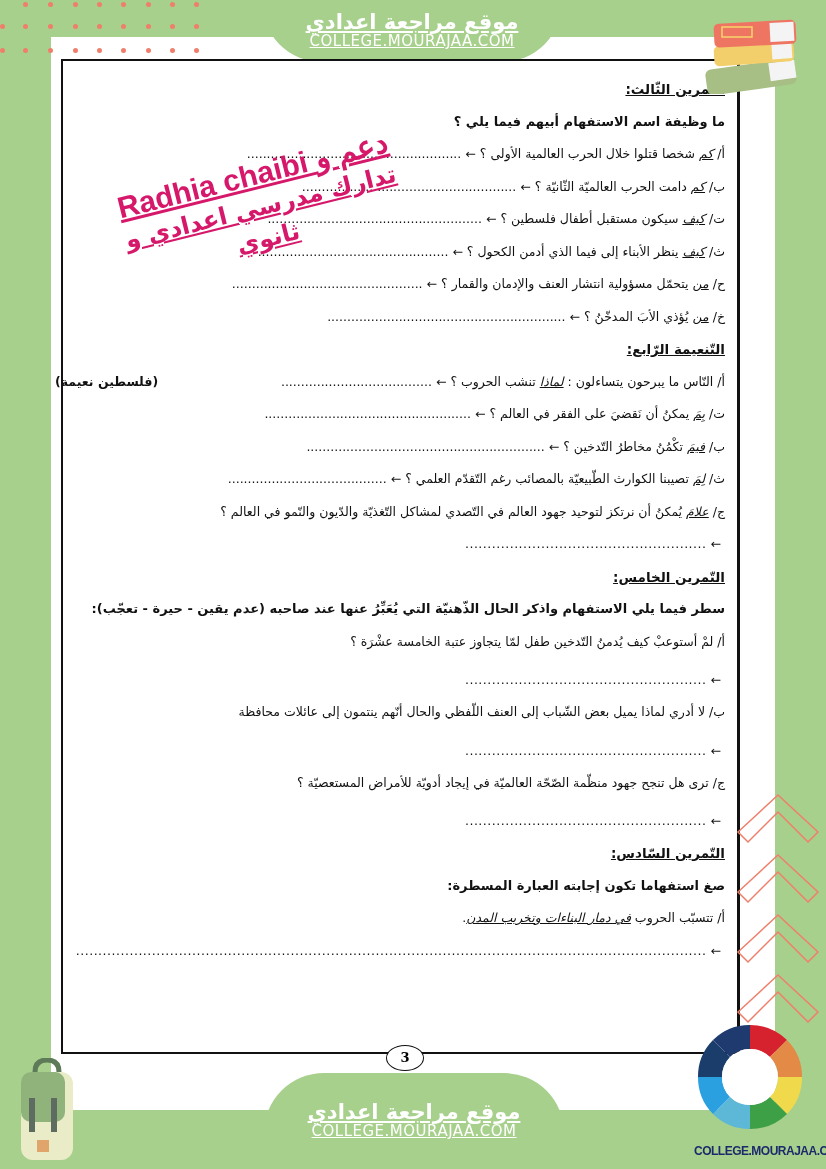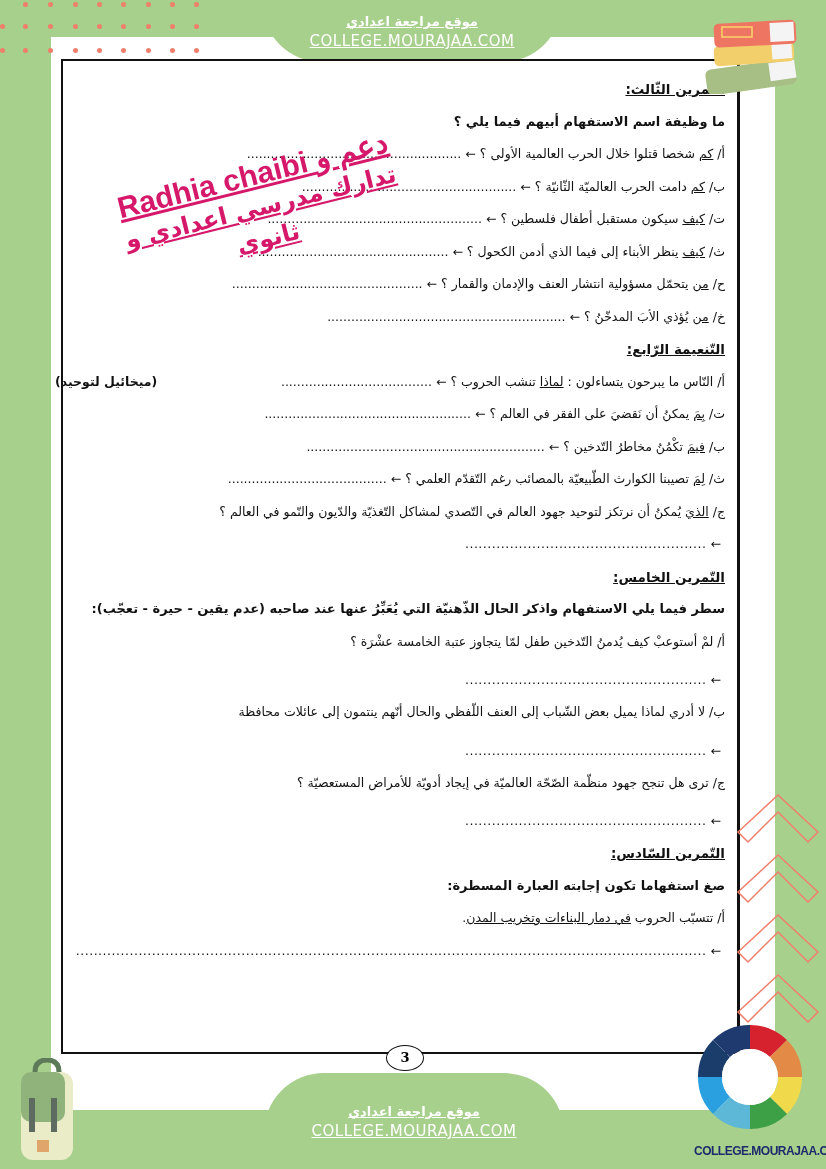--- a/index.html
+++ b/index.html
@@ -19,42 +19,42 @@
     background:#a8d08d; border-radius:0 0 60px 60px;
     display:flex; flex-direction:column; align-items:center; justify-content:center;
     color:#fff; text-decoration:underline;
   }
   .tab-bottom {
     position:absolute; left:264px; top:1073px; width:300px; height:96px;
     background:#a8d08d; border-radius:60px 60px 0 0;
     display:flex; flex-direction:column; align-items:center; justify-content:center;
     color:#fff; text-decoration:underline;
   }
-  .tab-ar { font-size:13px; font-weight:bold; line-height:20px; direction:rtl; }
+  .tab-ar { font-size:21px; font-weight:bold; line-height:20px; direction:rtl; }
   .tab-en { font-size:15px; line-height:18px; letter-spacing:0.5px; }
   .dots { position:absolute; left:0; top:0; width:200px; height:52px; }
   .dots span {
     position:absolute; width:5px; height:5px; border-radius:50%; background:#ef7f6a;
   }
 
   
   .page {
     position:absolute; left:61px; top:59px; width:674px; height:991px;
     border:2px solid #111; border-right-width:3px; background:#fff;
   }
   .content {
     position:absolute; right:12px; top:12px; width:650px;
     direction:rtl; text-align:right; color:#111;
     font-family:"DejaVu Sans", sans-serif; font-size:12.5px;
   }
   .line { height:32.5px; line-height:32.5px; white-space:nowrap; position:relative; }
   .h { font-weight:bold; text-decoration:underline; font-size:13.5px; }
   .instr { font-weight:bold; font-size:13px; }
   .dotsfill { letter-spacing:0.5px; }
-  .u { text-decoration:underline; }
+  .u { text-decoration:underline;font-style:italic; }
   .arrow { padding:0 4px; }
   .author { position:absolute; left:-20px; font-weight:bold; }
 
   .pagenum {
     position:absolute; left:323px; top:984px; width:36px; height:24px;
     border:1.5px solid #111; border-radius:50%; background:#fff;
     text-align:center; line-height:24px; font-weight:bold; font-size:13px;
     font-family:"DejaVu Serif", serif;
   }
 
@@ -127,25 +127,25 @@
     <div class="line h">التّمرين الثّالث:</div>
     <div class="line instr">ما وظيفة اسم الاستفهام أبيهم فيما يلي ؟</div>
     <div class="line"><span>أ/ </span><span class="u">كم</span><span> شخصا قتلوا خلال الحرب العالمية الأولى ؟</span><span class="arrow">←</span><span class="dotsfill">......................................................</span></div>
     <div class="line"><span>ب/ </span><span class="u">كم</span><span> دامت الحرب العالميّة الثّانيّة ؟</span><span class="arrow">←</span><span class="dotsfill">......................................................</span></div>
     <div class="line"><span>ت/ </span><span class="u">كيف</span><span> سيكون مستقبل أطفال فلسطين ؟</span><span class="arrow">←</span><span class="dotsfill">......................................................</span></div>
     <div class="line"><span>ث/ </span><span class="u">كيف</span><span> ينظر الأبناء إلى فيما الذي أدمن الكحول ؟</span><span class="arrow">←</span><span class="dotsfill">................................................</span></div>
     <div class="line"><span>ح/ </span><span class="u">من</span><span> يتحمّل مسؤولية انتشار العنف والإدمان والقمار ؟</span><span class="arrow">←</span><span class="dotsfill">................................................</span></div>
     <div class="line"><span>خ/ </span><span class="u">من</span><span> يُؤذي الأبَ المدخّنُ ؟</span><span class="arrow">←</span><span class="dotsfill">............................................................</span></div>
 
     <div class="line h">التّنعيمة الرّابع:</div>
-    <div class="line"><span>أ/ النّاس ما يبرحون يتساءلون : </span><span class="u">لماذا</span><span> تنشب الحروب ؟</span><span class="arrow">←</span><span class="dotsfill">......................................</span><span class="author">(ميخائيل لتوحيد)</span></div>
+    <div class="line"><span>أ/ النّاس ما يبرحون يتساءلون : </span><span class="u">لماذا</span><span> تنشب الحروب ؟</span><span class="arrow">←</span><span class="dotsfill">......................................</span><span class="author">(فلسطين نعيمة)</span></div>
     <div class="line"><span>ت/ </span><span class="u">بِمَ</span><span> يمكنُ أن نَقضيَ على الفقر في العالم ؟</span><span class="arrow">←</span><span class="dotsfill">....................................................</span></div>
     <div class="line"><span>ب/ </span><span class="u">فيمَ</span><span> تكْمُنُ مخاطرُ التّدخين ؟</span><span class="arrow">←</span><span class="dotsfill">............................................................</span></div>
     <div class="line"><span>ث/ </span><span class="u">لِمَ</span><span> تصيبنا الكوارث الطّبيعيّة بالمصائب رغم التّقدّم العلمي ؟</span><span class="arrow">←</span><span class="dotsfill">........................................</span></div>
-    <div class="line"><span>ج/ </span><span class="u">الذيَ</span><span> يُمكنُ أن نرتكز لتوحيد جهود العالم في التّصدي لمشاكل التّغذيّة والدّيون والنّمو في العالم ؟</span></div>
+    <div class="line"><span>ج/ </span><span class="u">علامَ</span><span> يُمكنُ أن نرتكز لتوحيد جهود العالم في التّصدي لمشاكل التّغذيّة والدّيون والنّمو في العالم ؟</span></div>
     <div class="line"><span class="arrow">←</span><span class="dotsfill">......................................................</span></div>
 
     <div class="line h">التّمرين الخامس:</div>
     <div class="line instr">سطر فيما يلي الاستفهام واذكر الحال الذّهنيّة التي يُعَبِّرُ عنها عند صاحبه (عدم يقين  - حيرة - تعجّب):</div>
     <div class="line">أ/ لمْ أستوعبْ كيف يُدمنُ التّدخين طفل لمّا يتجاوز  عتبة الخامسة عشْرَة ؟</div>
     <div class="line" style="height:38px;line-height:44px"><span class="arrow">←</span><span class="dotsfill">......................................................</span></div>
     <div class="line">ب/ لا أدري لماذا يميل بعض الشّباب إلى العنف اللّفظي والحال أنّهم ينتمون إلى عائلات محافظة</div>
     <div class="line" style="height:38px;line-height:44px"><span class="arrow">←</span><span class="dotsfill">......................................................</span></div>
     <div class="line">ج/ ترى هل تنجح جهود منظّمة الصّحّة العالميّة في إيجاد أدويّة للأمراض المستعصيّة ؟</div>
     <div class="line" style="height:38px;line-height:44px"><span class="arrow">←</span><span class="dotsfill">......................................................</span></div>

